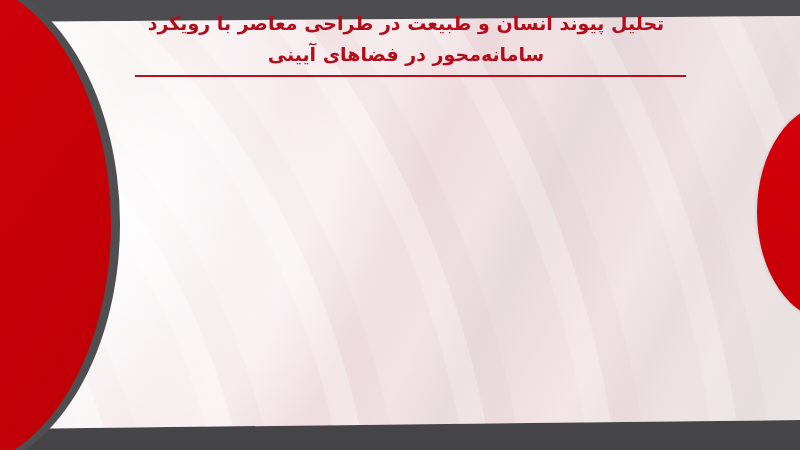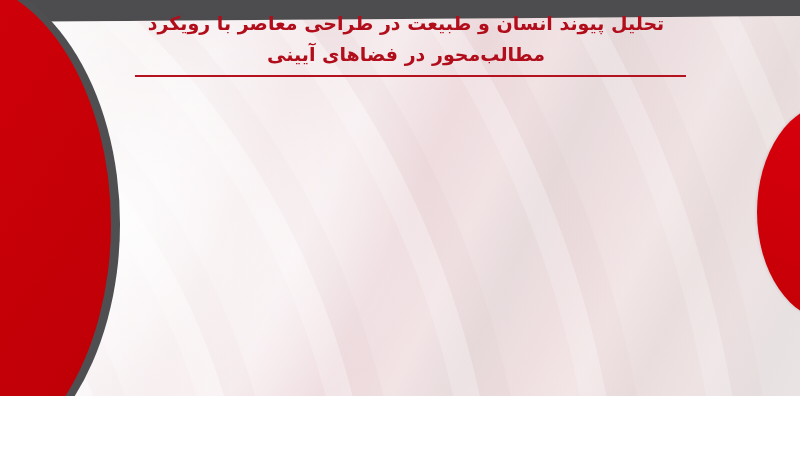--- a/index.html
+++ b/index.html
@@ -7,21 +7,21 @@
     padding: 0;
     background: #ffffff;
   }
   body {
     font-family: "DejaVu Sans", "Liberation Sans", sans-serif;
   }
 
   #slide {
     position: relative;
     width: 800px;
-    height: 396px;
+    height: 450px;
     overflow: hidden;
     background: #4a4a4c;
   }
 
   
   .frame-dark {
     position: absolute;
     inset: 0;
     background: linear-gradient(180deg, #4d4d4f 0%, #48484a 50%, #454547 100%);
   }
@@ -199,18 +199,18 @@
 
   <div class="left-ellipse-wrap">
     <div class="left-ellipse-outline"></div>
     <div class="left-ellipse-fill"></div>
   </div>
 
   <div class="right-ellipse"></div>
 
   <div class="title-block">
     <div class="title-line">تحلیل پیوند انسان و طبیعت در طراحی معاصر با رویکرد</div>
-    <div class="title-line">مطالب‌محور در فضاهای آیینی</div>
+    <div class="title-line">سامانه‌محور در فضاهای آیینی</div>
   </div>
   <div class="title-rule"></div>
 
 
 </div>
 
 </body></html>

